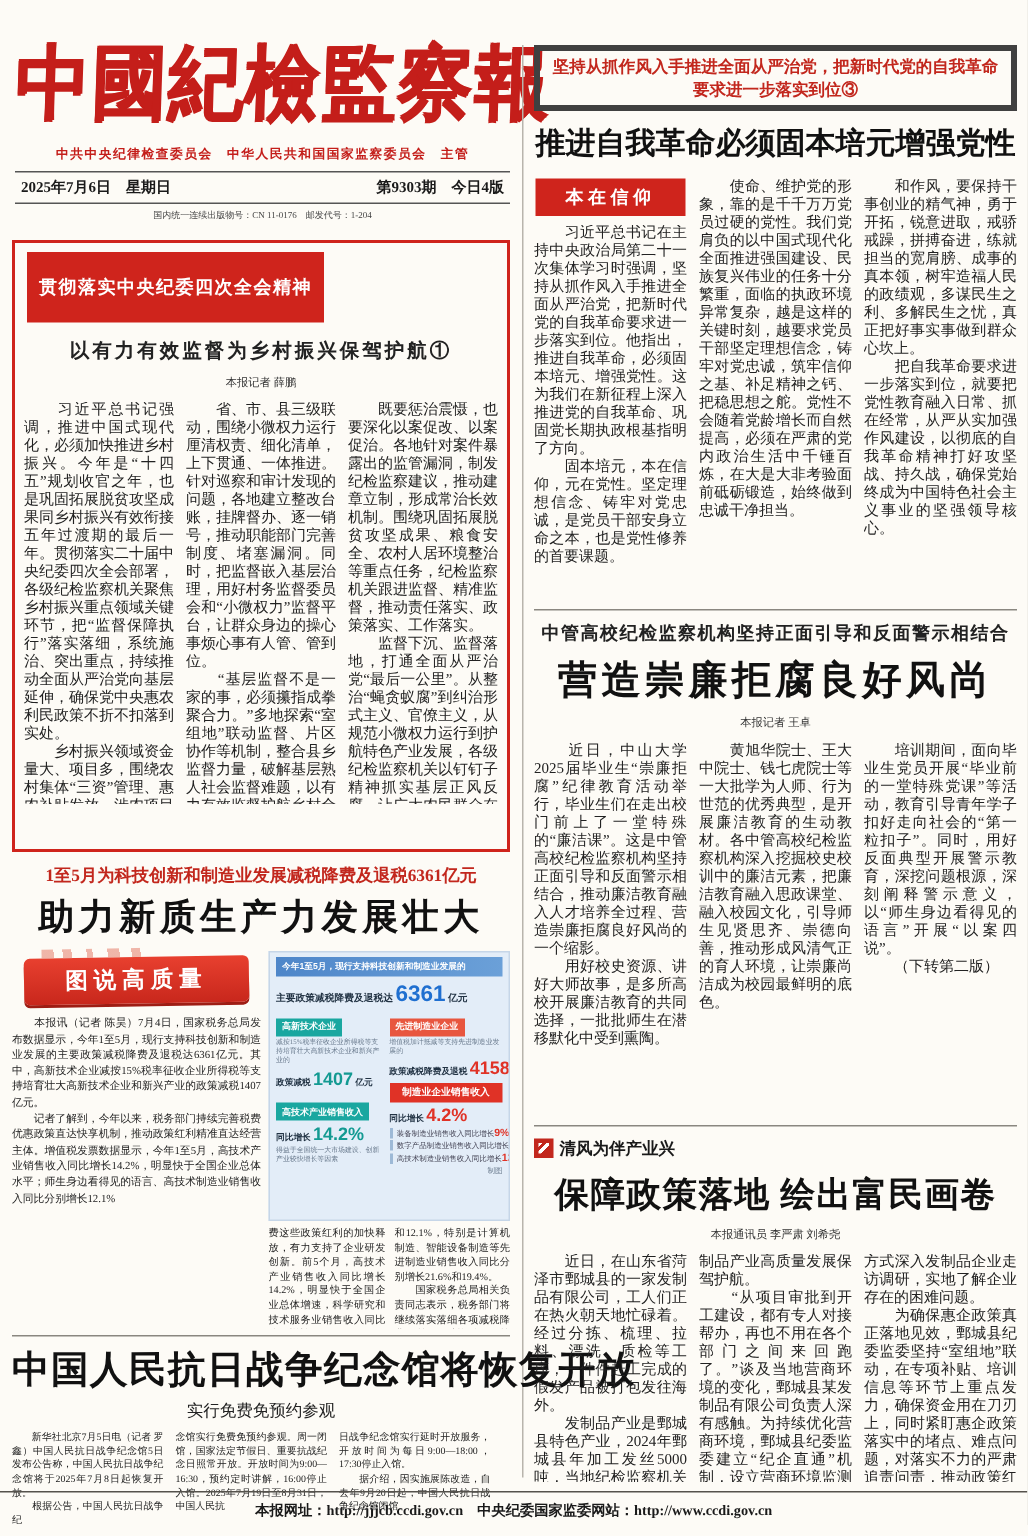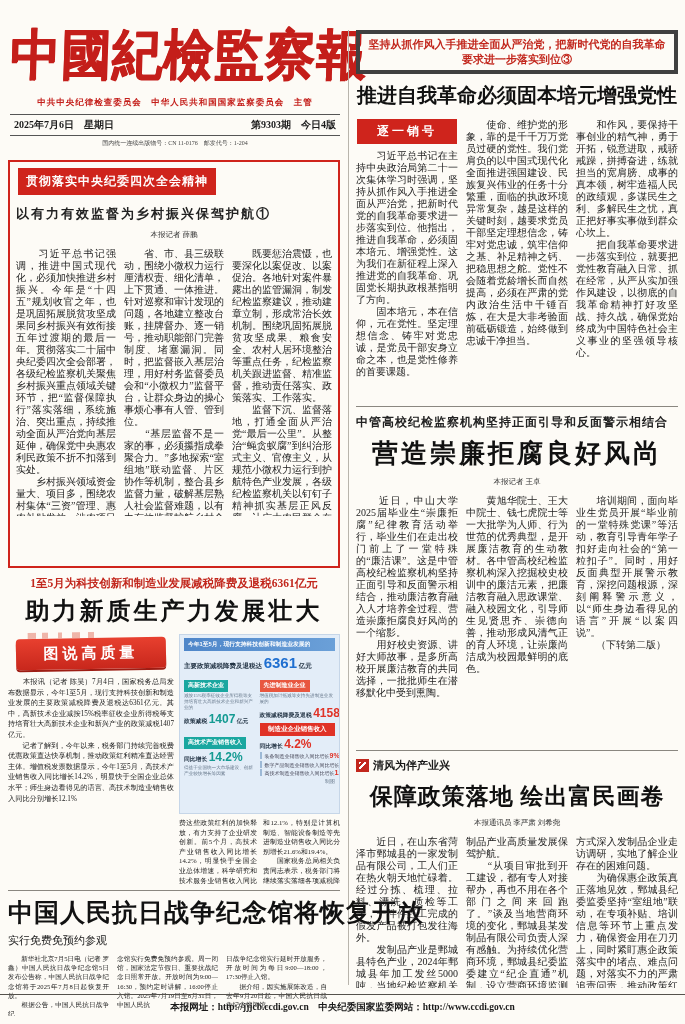--- a/index.html
+++ b/index.html
@@ -24,41 +24,41 @@
   .supervisor { color:#c41e1a; font-size:8.5px; text-align:center; letter-spacing:1px; font-weight:bold; }
   .daterow {
     display:flex; justify-content:space-between; align-items:center;
     border-top:1px solid #555; border-bottom:1px solid #555;
     font-size:10px; font-weight:bold; padding:3px 4px; margin-top:5px;
   }
   .publine { font-size:6px; color:#444; text-align:center; margin-top:3px; }
 
   
   .kicker-red { color:#c2271d; font-weight:bold; text-align:center; }
-  .kicker-black { color:#222; font-weight:bold; }
+  .kicker-black { color:#222; font-weight:bold; text-align:center; }
   .headline {
     font-family:Liberation Serif, serif;
     font-weight:900; color:#111; text-align:center; white-space:nowrap;
   }
   .headline-serif {
     font-family:"Liberation Serif","DejaVu Serif",serif;
     font-weight:900; color:#111; text-align:center; white-space:nowrap;
   }
   .byline { font-size:7.5px; color:#333; text-align:center; }
   .cols { display:flex; }
   .col {
     font-size:10px; line-height:12px; text-align:justify; color:#222;
     white-space:pre-line; overflow:hidden;
   }
 
   
   .lead-box { border:2px solid #cf241c; background:#fdfbf6; }
   .flag-badge {
     display:inline-block; background:#cf241c; color:#fff; font-weight:bold;
-    font-size:12px; padding:5px 8px; letter-spacing:1px;
+    font-size:12px; padding:15px 8px; letter-spacing:1px;
   }
   .tag-box {
     background:#cf241c; color:#fff; font-weight:bold; font-size:12px;
     text-align:center; padding:4px 0; letter-spacing:3px; width:100px; margin:0 auto 6px auto;
   }
 
   
   .igraphic { background:#e3edf8; border:1px solid #c6d6e8; padding:3px 4px; overflow:hidden; }
   .ig-topband {
     background:linear-gradient(90deg,#4e86c9,#6ba0d8); color:#fff; font-size:5.8px;
@@ -211,21 +211,21 @@
       <div class="col" style="width:101px; height:62px; font-size:6.6px; line-height:9.2px;">日战争纪念馆实行延时开放服务，开放时间为每日9:00—18:00，17:30停止入馆。
 　　据介绍，因实施展陈改造，自去年9月20日起，中国人民抗日战争纪念馆闭馆。</div>
     </div>
   </div>
 
   <div class="abs" style="left:356px; top:30px; width:322px;">
     <div class="kicker-red" style="font-size:11px; border:4px solid #404040; padding:3px 6px;">坚持从抓作风入手推进全面从严治党，把新时代党的自我革命要求进一步落实到位③</div>
     <div class="headline" style="font-size:20px; letter-spacing:0px; margin-top:8px;">推进自我革命必须固本培元增强党性</div>
     <div class="cols" style="gap:8px; margin-top:10px;">
       <div style="width:102px;">
-        <div class="tag-box">逐一销号</div>
+        <div class="tag-box">本在信仰</div>
         <div class="col" style="width:102px; height:258px;">　　习近平总书记在主持中央政治局第二十一次集体学习时强调，坚持从抓作风入手推进全面从严治党，把新时代党的自我革命要求进一步落实到位。他指出，推进自我革命，必须固本培元、增强党性。这为我们在新征程上深入推进党的自我革命、巩固党长期执政根基指明了方向。
 　　固本培元，本在信仰，元在党性。坚定理想信念、铸牢对党忠诚，是党员干部安身立命之本，也是党性修养的首要课题。</div>
       </div>
       <div class="col" style="width:102px; height:296px;">　　使命、维护党的形象，靠的是千千万万党员过硬的党性。我们党肩负的以中国式现代化全面推进强国建设、民族复兴伟业的任务十分繁重，面临的执政环境异常复杂，越是这样的关键时刻，越要求党员干部坚定理想信念，铸牢对党忠诚，筑牢信仰之基、补足精神之钙、把稳思想之舵。党性不会随着党龄增长而自然提高，必须在严肃的党内政治生活中千锤百炼，在大是大非考验面前砥砺锻造，始终做到忠诚干净担当。</div>
       <div class="col" style="width:102px; height:296px;">　　和作风，要保持干事创业的精气神，勇于开拓，锐意进取，戒骄戒躁，拼搏奋进，练就担当的宽肩膀、成事的真本领，树牢造福人民的政绩观，多谋民生之利、多解民生之忧，真正把好事实事做到群众心坎上。
 　　把自我革命要求进一步落实到位，就要把党性教育融入日常、抓在经常，从严从实加强作风建设，以彻底的自我革命精神打好攻坚战、持久战，确保党始终成为中国特色社会主义事业的坚强领导核心。</div>
     </div>
   </div>
 
   <div class="hrule" style="left:356px; top:406px; width:322px;"></div>

